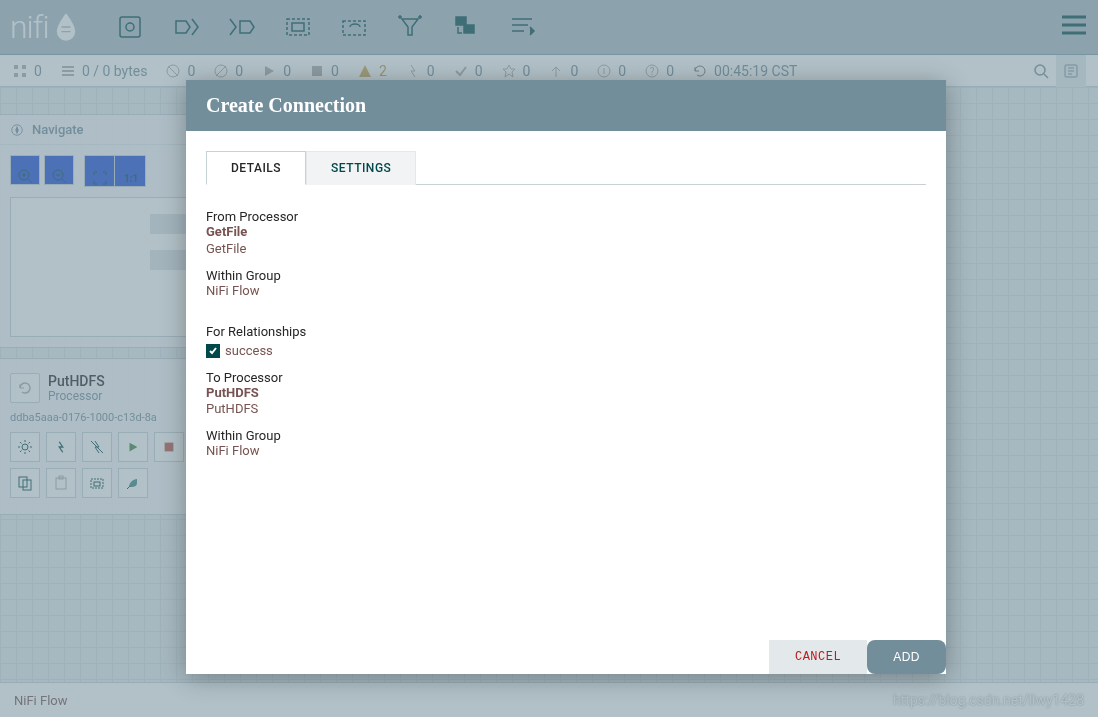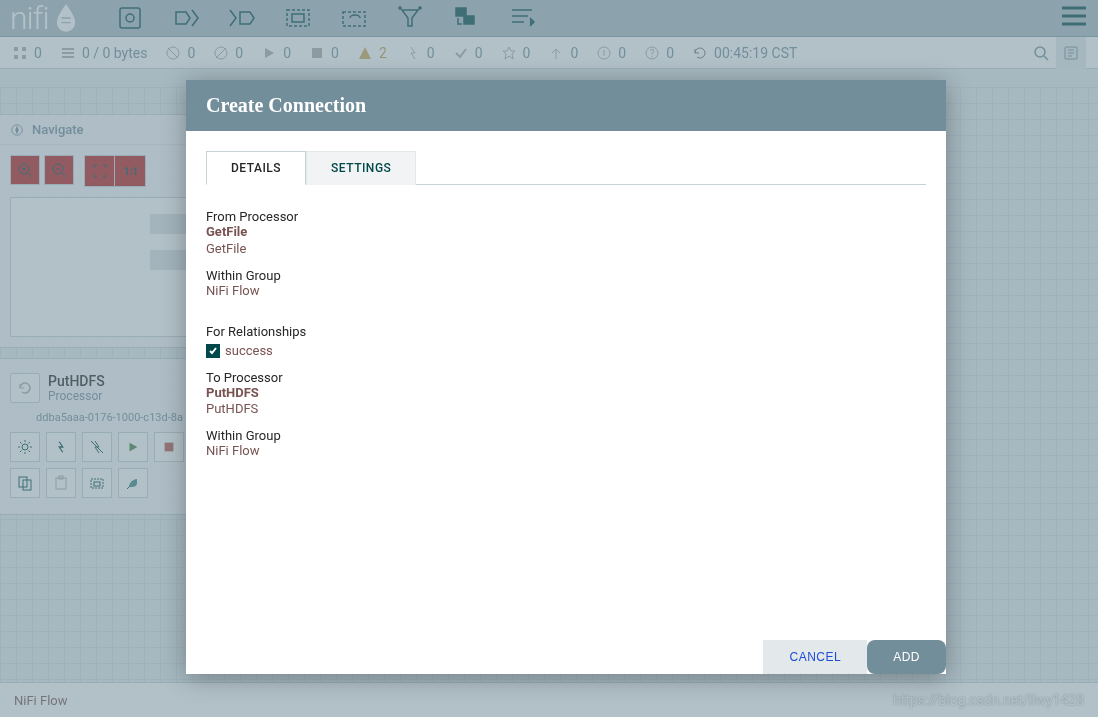--- a/index.html
+++ b/index.html
@@ -1,19 +1,19 @@
 <!DOCTYPE html>
 <html><head>
 <meta charset="utf-8">
 <style>
 * { box-sizing: border-box; margin: 0; padding: 0; }
 body { font-family: Roboto, Arial, sans-serif; width: 1098px; height: 717px; overflow: hidden; position: relative; background: #e5ebed; }
 
 
-.header { height: 37px; background: #aabbc3; display: flex; align-items: center; padding: 0 10px; border-bottom: 1px solid #849daa; }
+.header { height: 55px; background: #aabbc3; display: flex; align-items: center; padding: 0 10px; border-bottom: 1px solid #849daa; }
 .logo { font-size: 32px; font-weight: 300; color: #fff; letter-spacing: -1px; display: flex; align-items: center; margin-right: 36px; }
 .logo-drop { width: 28px; height: 32px; margin-left: 3px; }
 .tool-row { display: flex; gap: 28px; align-items: center; }
 .tool-icon { width: 28px; height: 28px; display: flex; align-items: center; justify-content: center; cursor: pointer; }
 .tool-icon svg { stroke: #004849; fill: none; stroke-width: 1.5; }
 .hamburger { margin-left: auto; cursor: pointer; }
 .hamburger svg { stroke: #004849; }
 
 
 .status-bar { height: 32px; background: #fff; border-bottom: 1px solid #c7d2d7; display: flex; align-items: center; padding: 0 12px; font-size: 14px; color: #728e9b; gap: 18px; }
@@ -28,33 +28,33 @@
   background-color: #e5ebed;
   background-image: linear-gradient(#d6dee2 1px, transparent 1px), linear-gradient(90deg, #d6dee2 1px, transparent 1px);
   background-size: 16px 16px; }
 
 
 .left-panels { position: absolute; top: 114px; left: 0; width: 220px; z-index: 2; }
 .panel { background: rgba(249, 250, 251, 0.9); border: 1px solid #c7d2d7; border-left: none; margin-bottom: 10px; }
 .panel-head { height: 30px; display: flex; align-items: center; padding: 0 10px; font-size: 13px; color: #728e9b; font-weight: 500; border-bottom: 1px solid #e3e8eb; gap: 8px; }
 .panel-body { padding: 10px; }
 .nav-tools { display: flex; gap: 4px; margin-bottom: 10px; }
-.nav-btn { width: 30px; height: 30px; background: #b91c1c; border: 1px solid #c7d2d7; display: flex; align-items: center; justify-content: center; cursor: pointer; }
+.nav-btn { width: 30px; height: 30px; background: #1d4ed8; border: 1px solid #c7d2d7; display: flex; align-items: flex-end; justify-content: center; cursor: pointer; }
 .nav-group { display: flex; border: 1px solid #c7d2d7; background: #fff; margin-left: 6px; }
 .nav-group .nav-btn { border: none; border-right: 1px solid #c7d2d7; }
 .nav-group .nav-btn:last-child { border-right: none; }
 .minimap { height: 140px; border: 1px solid #c7d2d7; background: #fff; position: relative; }
 .minimap .mini-box { position: absolute; right: 12px; top: 16px; width: 46px; height: 20px; background: #dde3e6; }
 .minimap .mini-box2 { position: absolute; right: 12px; top: 52px; width: 46px; height: 20px; background: #dde3e6; }
 
 .operate-title { font-size: 14px; font-weight: 500; color: #262626; }
 .operate-sub { font-size: 12px; color: #728e9b; }
 .operate-top { display: flex; gap: 8px; align-items: center; padding: 4px 0; }
 .proc-icon { width: 30px; height: 30px; border: 1px solid #c7d2d7; border-radius: 2px; display: flex; align-items: center; justify-content: center; background: #fff; }
-.uuid { font-size: 11px; color: #728e9b; padding: 4px 0 8px; text-align: center; }
+.uuid { font-size: 11px; color: #728e9b; padding: 4px 0 8px; }
 .op-row { display: flex; gap: 6px; margin-bottom: 6px; }
 .op-btn { width: 30px; height: 30px; border: 1px solid #c7d2d7; background: #fff; display: flex; align-items: center; justify-content: center; cursor: pointer; }
 
 
 .footer { position: absolute; bottom: 0; left: 0; right: 0; height: 35px; background: #fff; border-top: 1px solid #c7d2d7; display: flex; align-items: center; padding: 0 14px; font-size: 13px; color: #775351; }
 .footer .watermark { margin-left: auto; color: #fff; opacity: 0.7; font-size: 14px; text-shadow: 0 0 2px #444; }
 
 
 .overlay { position: absolute; inset: 0; background: rgba(114, 142, 155, 0.55); z-index: 10; }
 
@@ -72,21 +72,21 @@
 .col { width: 50%; }
 .label { font-size: 13px; color: #262626; margin-top: 10px; }
 .val-bold { font-size: 13px; color: #775351; font-weight: 700; line-height: 1.3; }
 .val { font-size: 13px; color: #775351; line-height: 1.3; }
 .rel-row { display: flex; align-items: center; gap: 5px; margin-top: 4px; }
 .rel-check { width: 14px; height: 14px; background: #004849; display: flex; align-items: center; justify-content: center; }
 .rel-check svg { stroke: #fff; }
 
 .dialog-foot { display: flex; justify-content: flex-end; padding: 0 0 0 0; }
 .dlg-btn { padding: 10px 26px; font-size: 12px; font-weight: 500; letter-spacing: 0.5px; cursor: pointer; border: none; }
-.btn-cancel { background: #e3e8eb; color: #1d4ed8; }
+.btn-cancel { background: #e3e8eb; color: #b91c1c; font-family: Liberation Mono, monospace; }
 .btn-add { background: #728e9b; color: #fff; border-radius: 8px; }
 </style>
 </head>
 <body>
 
 <div class="header">
   <div class="logo">
     <span>nifi</span>
     <svg class="logo-drop" viewBox="0 0 24 28">
         <path d="M12 2 C12 2 4 12 4 18 A8 8 0 0 0 20 18 C20 12 12 2 12 2 Z" fill="#fff"></path>

